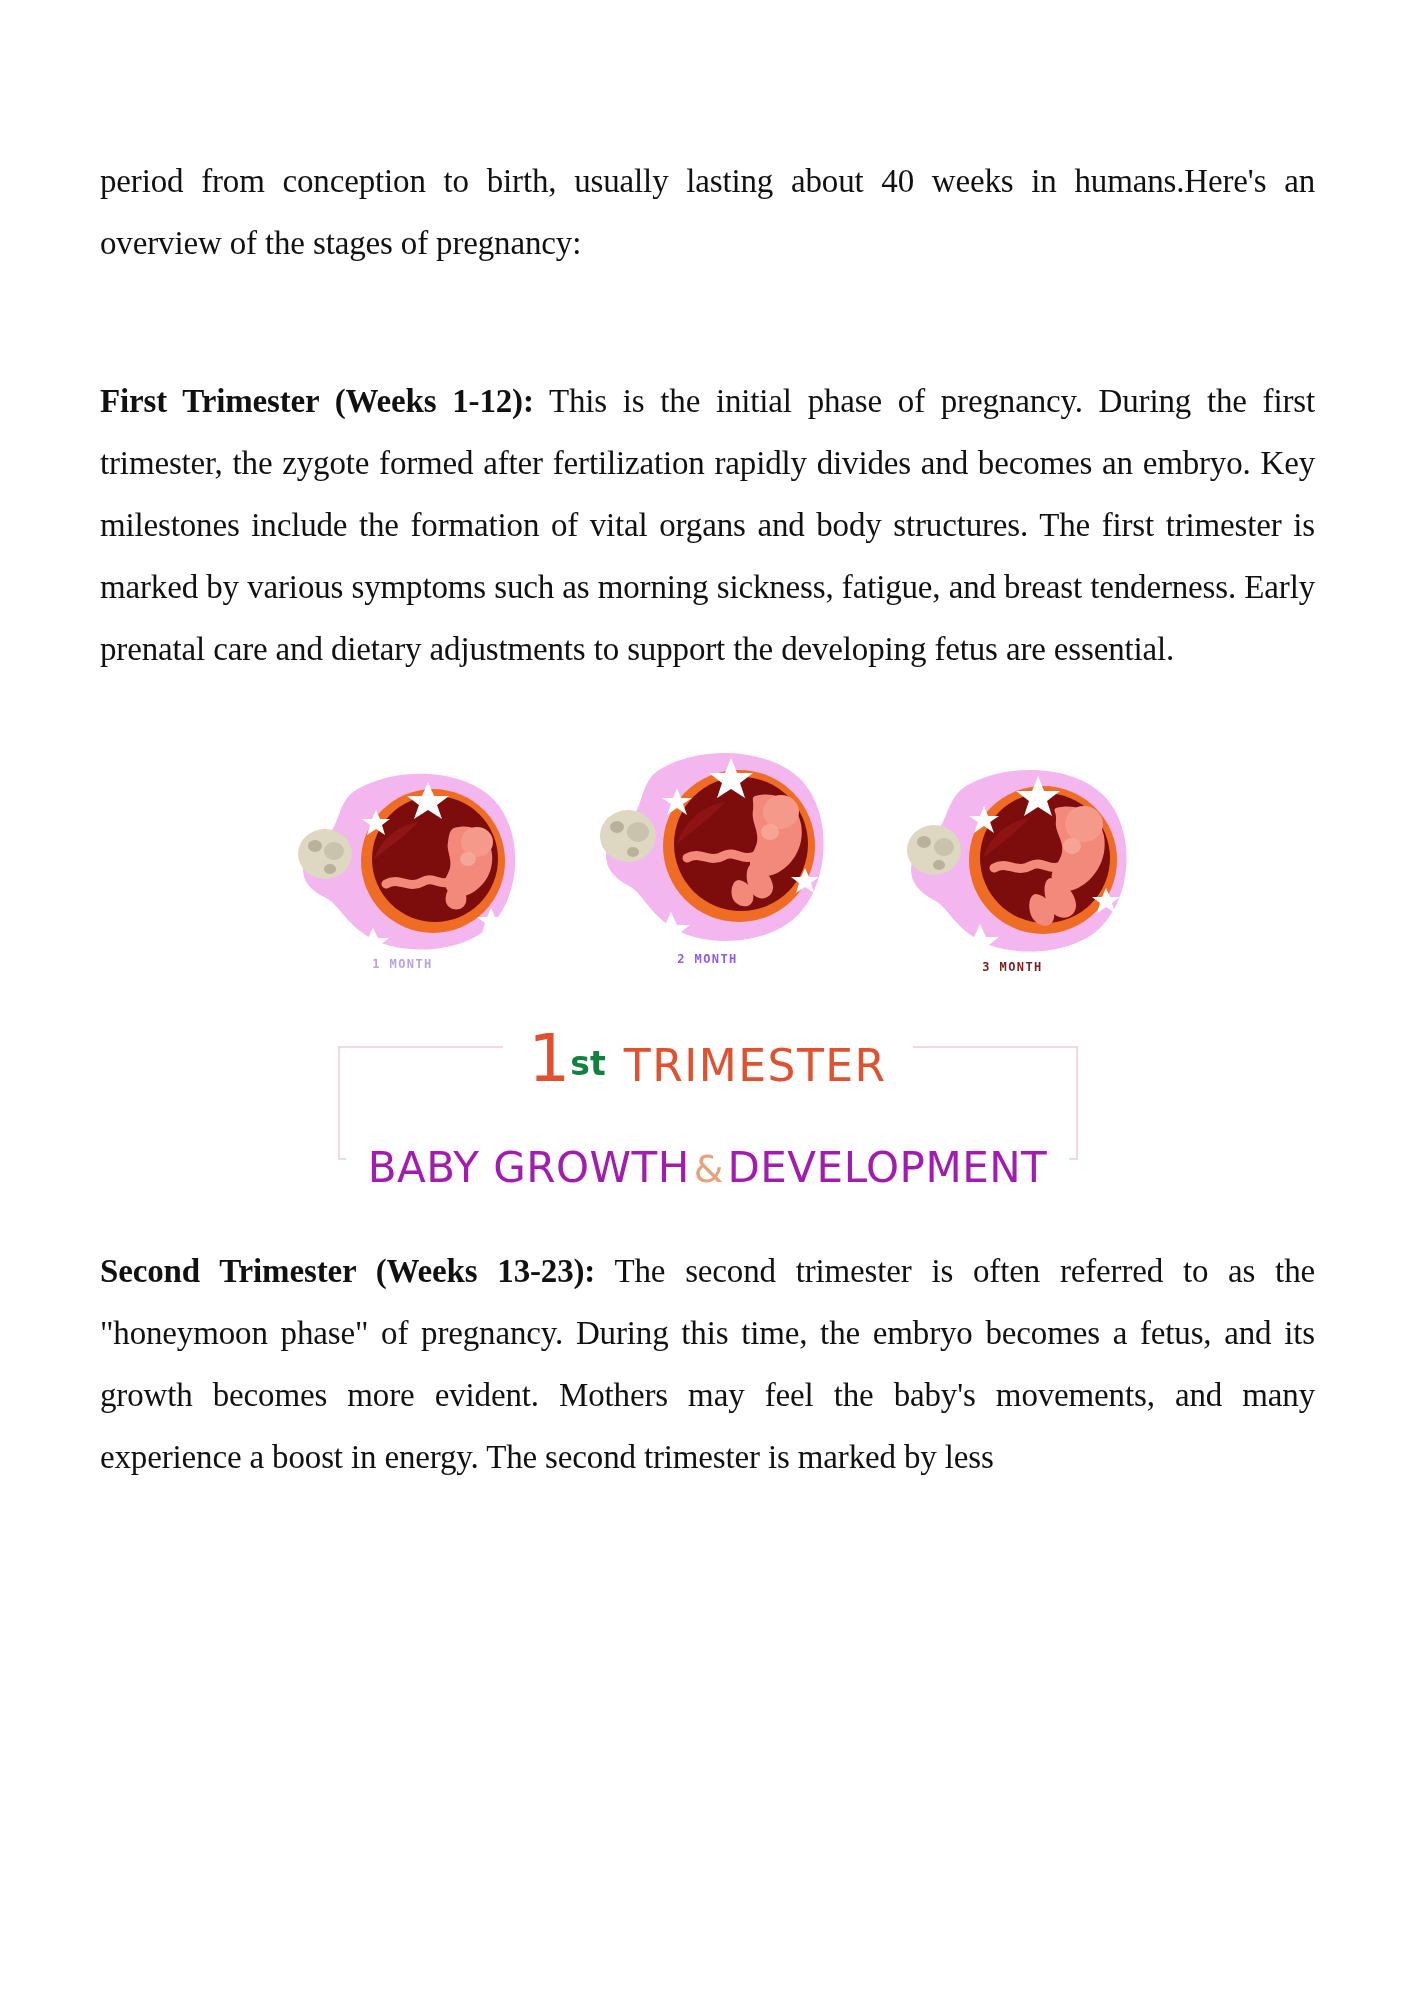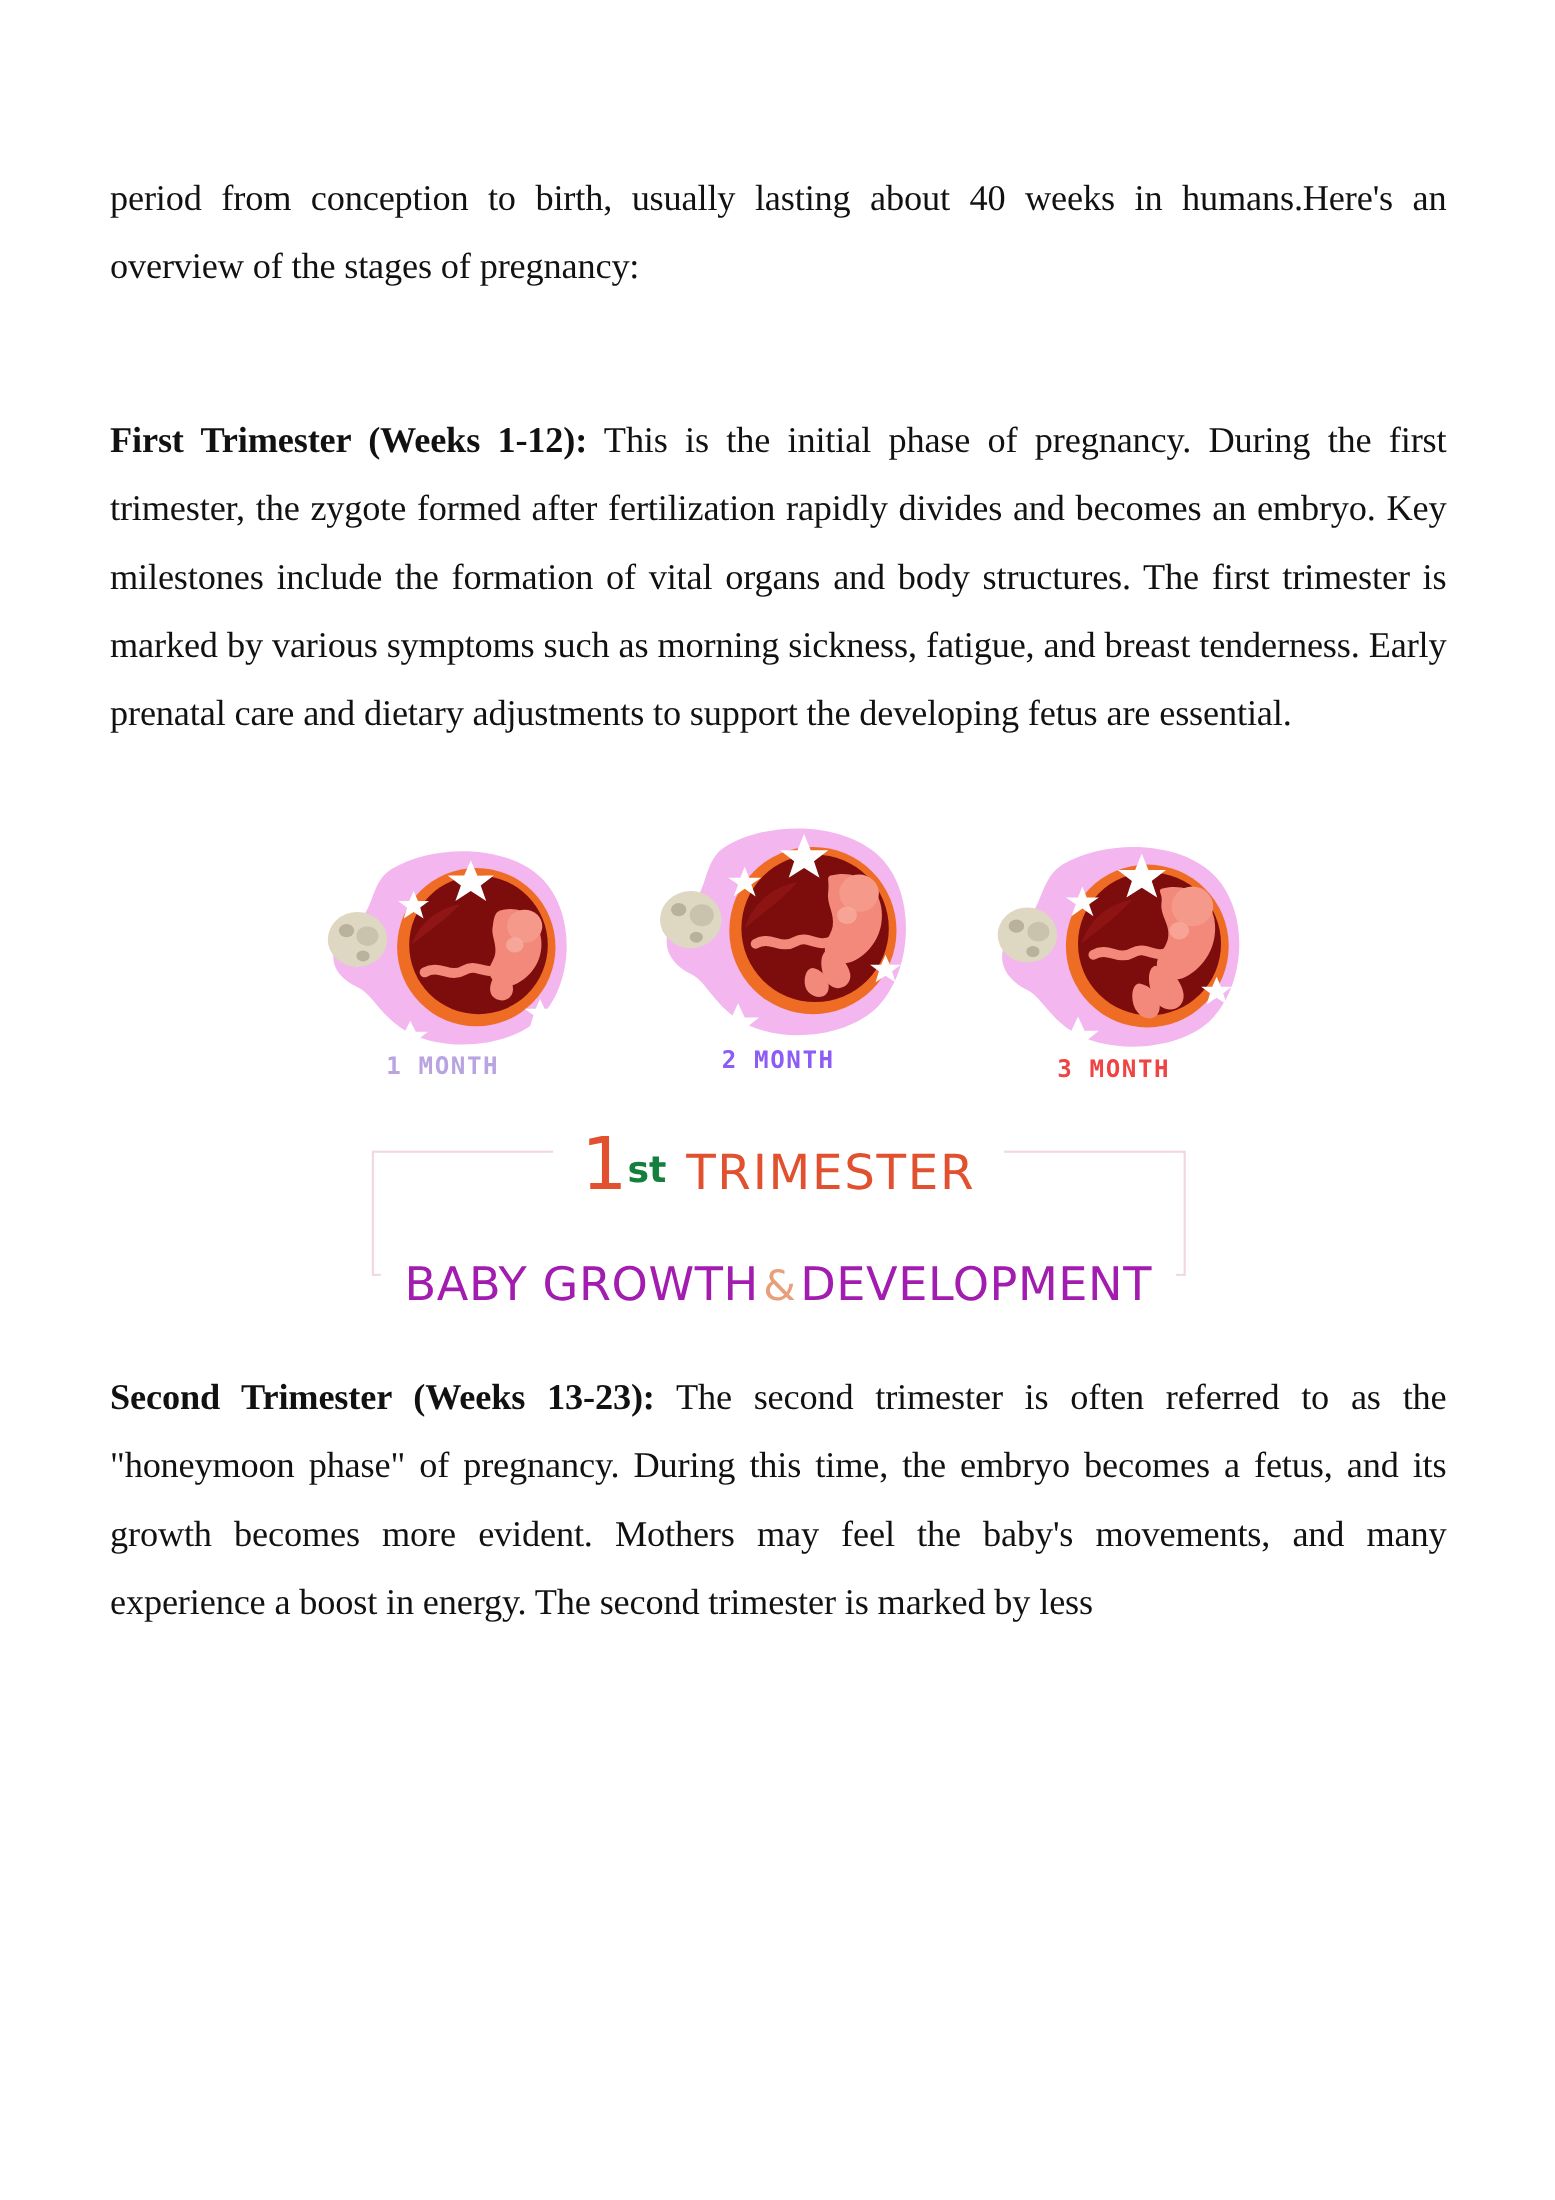--- a/index.html
+++ b/index.html
@@ -106,28 +106,28 @@
     height: 270px;
     display: flex;
     flex-direction: column;
     align-items: center;
   }
   .womb-svg { display: block; }
 
   .month-label {
     margin-top: -6px;
     font-family: "DejaVu Sans Mono", monospace;
-    font-size: 22px;
+    font-size: 12px;
     letter-spacing: 1.4px;
     font-weight: 700;
     color: #b9a3e0;
     text-align: center;
   }
   .womb-cell.c2 .month-label { color: #8b5cf6; }
-  .womb-cell.c3 .month-label { color: #ef4444; }
+  .womb-cell.c3 .month-label { color: #7f1d1d; }
 
   
   .womb-cell.c1 { transform: translateY(18px); }
   .womb-cell.c2 { transform: translateY(0px); }
   .womb-cell.c3 { transform: translateY(16px); }
 
   
   .title-block {
     position: absolute;
     left: 60px;

